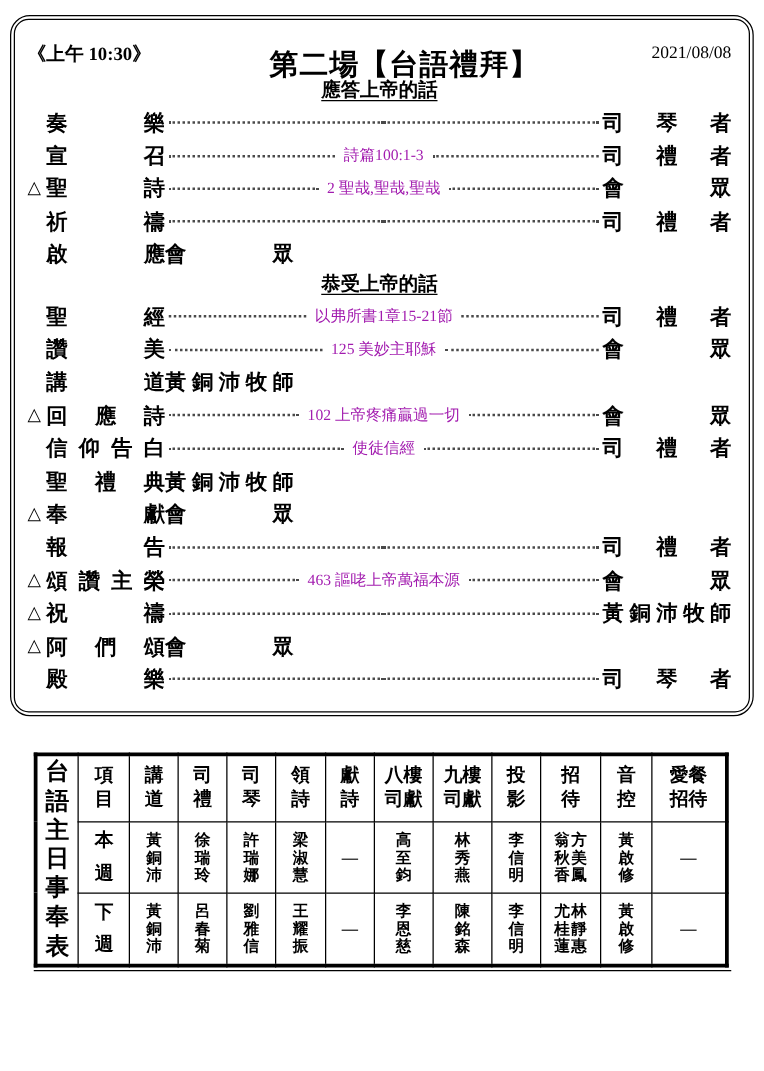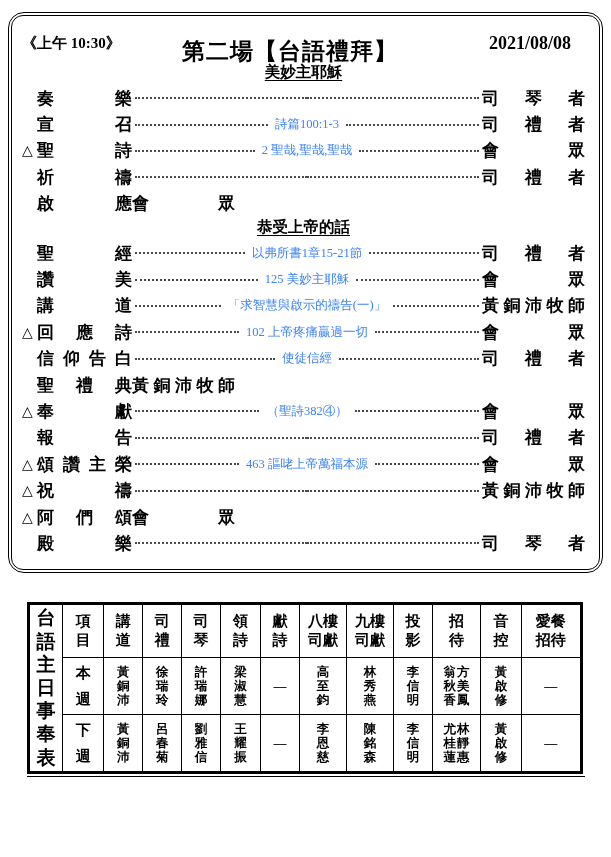--- a/index.html
+++ b/index.html
@@ -4,33 +4,33 @@
 <style>
   html,body{margin:0;padding:0;}
   body{
     width:611px;height:857px;background:#ffffff;color:#000;
     font-family:"Liberation Serif","DejaVu Serif",serif;
     overflow:hidden;
   }
   
   .sheet{margin:12px 8px 0 8px;border:1.5px solid #000;border-radius:16px;padding:2px;}
   .sheet-inner{border:1.5px solid #000;border-radius:12px;padding:8px 14px 12px 10px;}
-  .hdr{display:flex;align-items:center;height:38px;gap:10px;}
+  .hdr{display:flex;align-items:center;height:38px;}
   .hdr-time{width:150px;font-weight:bold;font-size:15px;white-space:nowrap;}
-  .hdr-title{flex:1;text-align:left;font-weight:bold;font-size:23px;letter-spacing:1px;white-space:nowrap;margin-top:17px;}
-  .hdr-date{width:110px;text-align:center;font-weight:bold;font-size:18px;white-space:nowrap;}
+  .hdr-title{flex:1;text-align:center;font-weight:bold;font-size:23px;letter-spacing:1px;white-space:nowrap;margin-top:17px;}
+  .hdr-date{width:110px;text-align:right;font-weight:normal;font-size:14px;white-space:nowrap;}
   .section{height:23px;text-align:center;font-weight:bold;font-size:15.5px;}
   .section span{text-decoration:underline;text-underline-offset:3px;}
   .prow{height:26.4px;display:flex;align-items:center;}
   .prefix{width:15px;font-size:14px;flex:0 0 auto;}
   .item{width:95px;flex:0 0 auto;display:flex;justify-content:space-between;
         font-weight:bold;font-size:17px;line-height:1;}
   .mid{flex:1;display:flex;align-items:center;min-width:0;margin:0 3px;}
   .dots{flex:1;height:0;border-top:2px dotted #4a4a4a;}
-  .note{font-size:12.5px;padding:0 7px;white-space:nowrap;color:#3b82f6;}
+  .note{font-size:12.5px;padding:0 7px;white-space:nowrap;color:#a21caf;}
   .note:empty{padding:0;}
   .who{width:103px;flex:0 0 auto;display:flex;justify-content:space-between;
        font-weight:bold;font-size:17px;line-height:1;}
   
   .tblwrap{margin:29px auto 0 auto;width:558px;border-bottom:1px solid #000;padding-bottom:2px;}
   table.duty{border-collapse:collapse;border:3px solid #000;table-layout:fixed;width:556px;}
   table.duty th,table.duty td{border:1px solid #000;text-align:center;vertical-align:middle;padding:0;}
   table.duty th{font-size:15px;line-height:19px;font-weight:bold;white-space:pre-line;height:52px;}
   td.weekcell{font-size:15px;line-height:26px;font-weight:bold;white-space:pre-line;}
   td.titlecell{width:34px;}
@@ -45,21 +45,21 @@
 
 <div class="sheet">
  <div class="sheet-inner">
 
   <div class="hdr">
     <span class="hdr-time">《上午 10:30》</span>
     <span class="hdr-title">第二場【台語禮拜】</span>
     <span class="hdr-date">2021/08/08</span>
   </div>
 
-  <div class="section"><span>美妙主耶穌</span></div>
+  <div class="section"><span>應答上帝的話</span></div>
 
   <div class="prow">
     <span class="prefix"></span>
     <span class="item spread">
           <span>奏</span>
           <span>樂</span>
         </span>
     <span class="mid">
           <span class="dots"></span>
           <span class="note"></span>
@@ -166,25 +166,20 @@
     <span class="who spread">
           <span>會</span>
           <span>眾</span>
         </span>
   </div>
   <div class="prow">
     <span class="prefix"></span>
     <span class="item spread">
           <span>講</span>
           <span>道</span>
-        </span>
-    <span class="mid">
-          <span class="dots"></span>
-          <span class="note">「求智慧與啟示的禱告(一)」</span>
-          <span class="dots"></span>
         </span>
     <span class="who spread">
           <span>黃</span>
           <span>銅</span>
           <span>沛</span>
           <span>牧</span>
           <span>師</span>
         </span>
   </div>
 
@@ -238,25 +233,20 @@
           <span>沛</span>
           <span>牧</span>
           <span>師</span>
         </span>
   </div>
   <div class="prow">
     <span class="prefix">△</span>
     <span class="item spread">
           <span>奉</span>
           <span>獻</span>
-        </span>
-    <span class="mid">
-          <span class="dots"></span>
-          <span class="note">（聖詩382④）</span>
-          <span class="dots"></span>
         </span>
     <span class="who spread">
           <span>會</span>
           <span>眾</span>
         </span>
   </div>
   <div class="prow">
     <span class="prefix"></span>
     <span class="item spread">
           <span>報</span>

